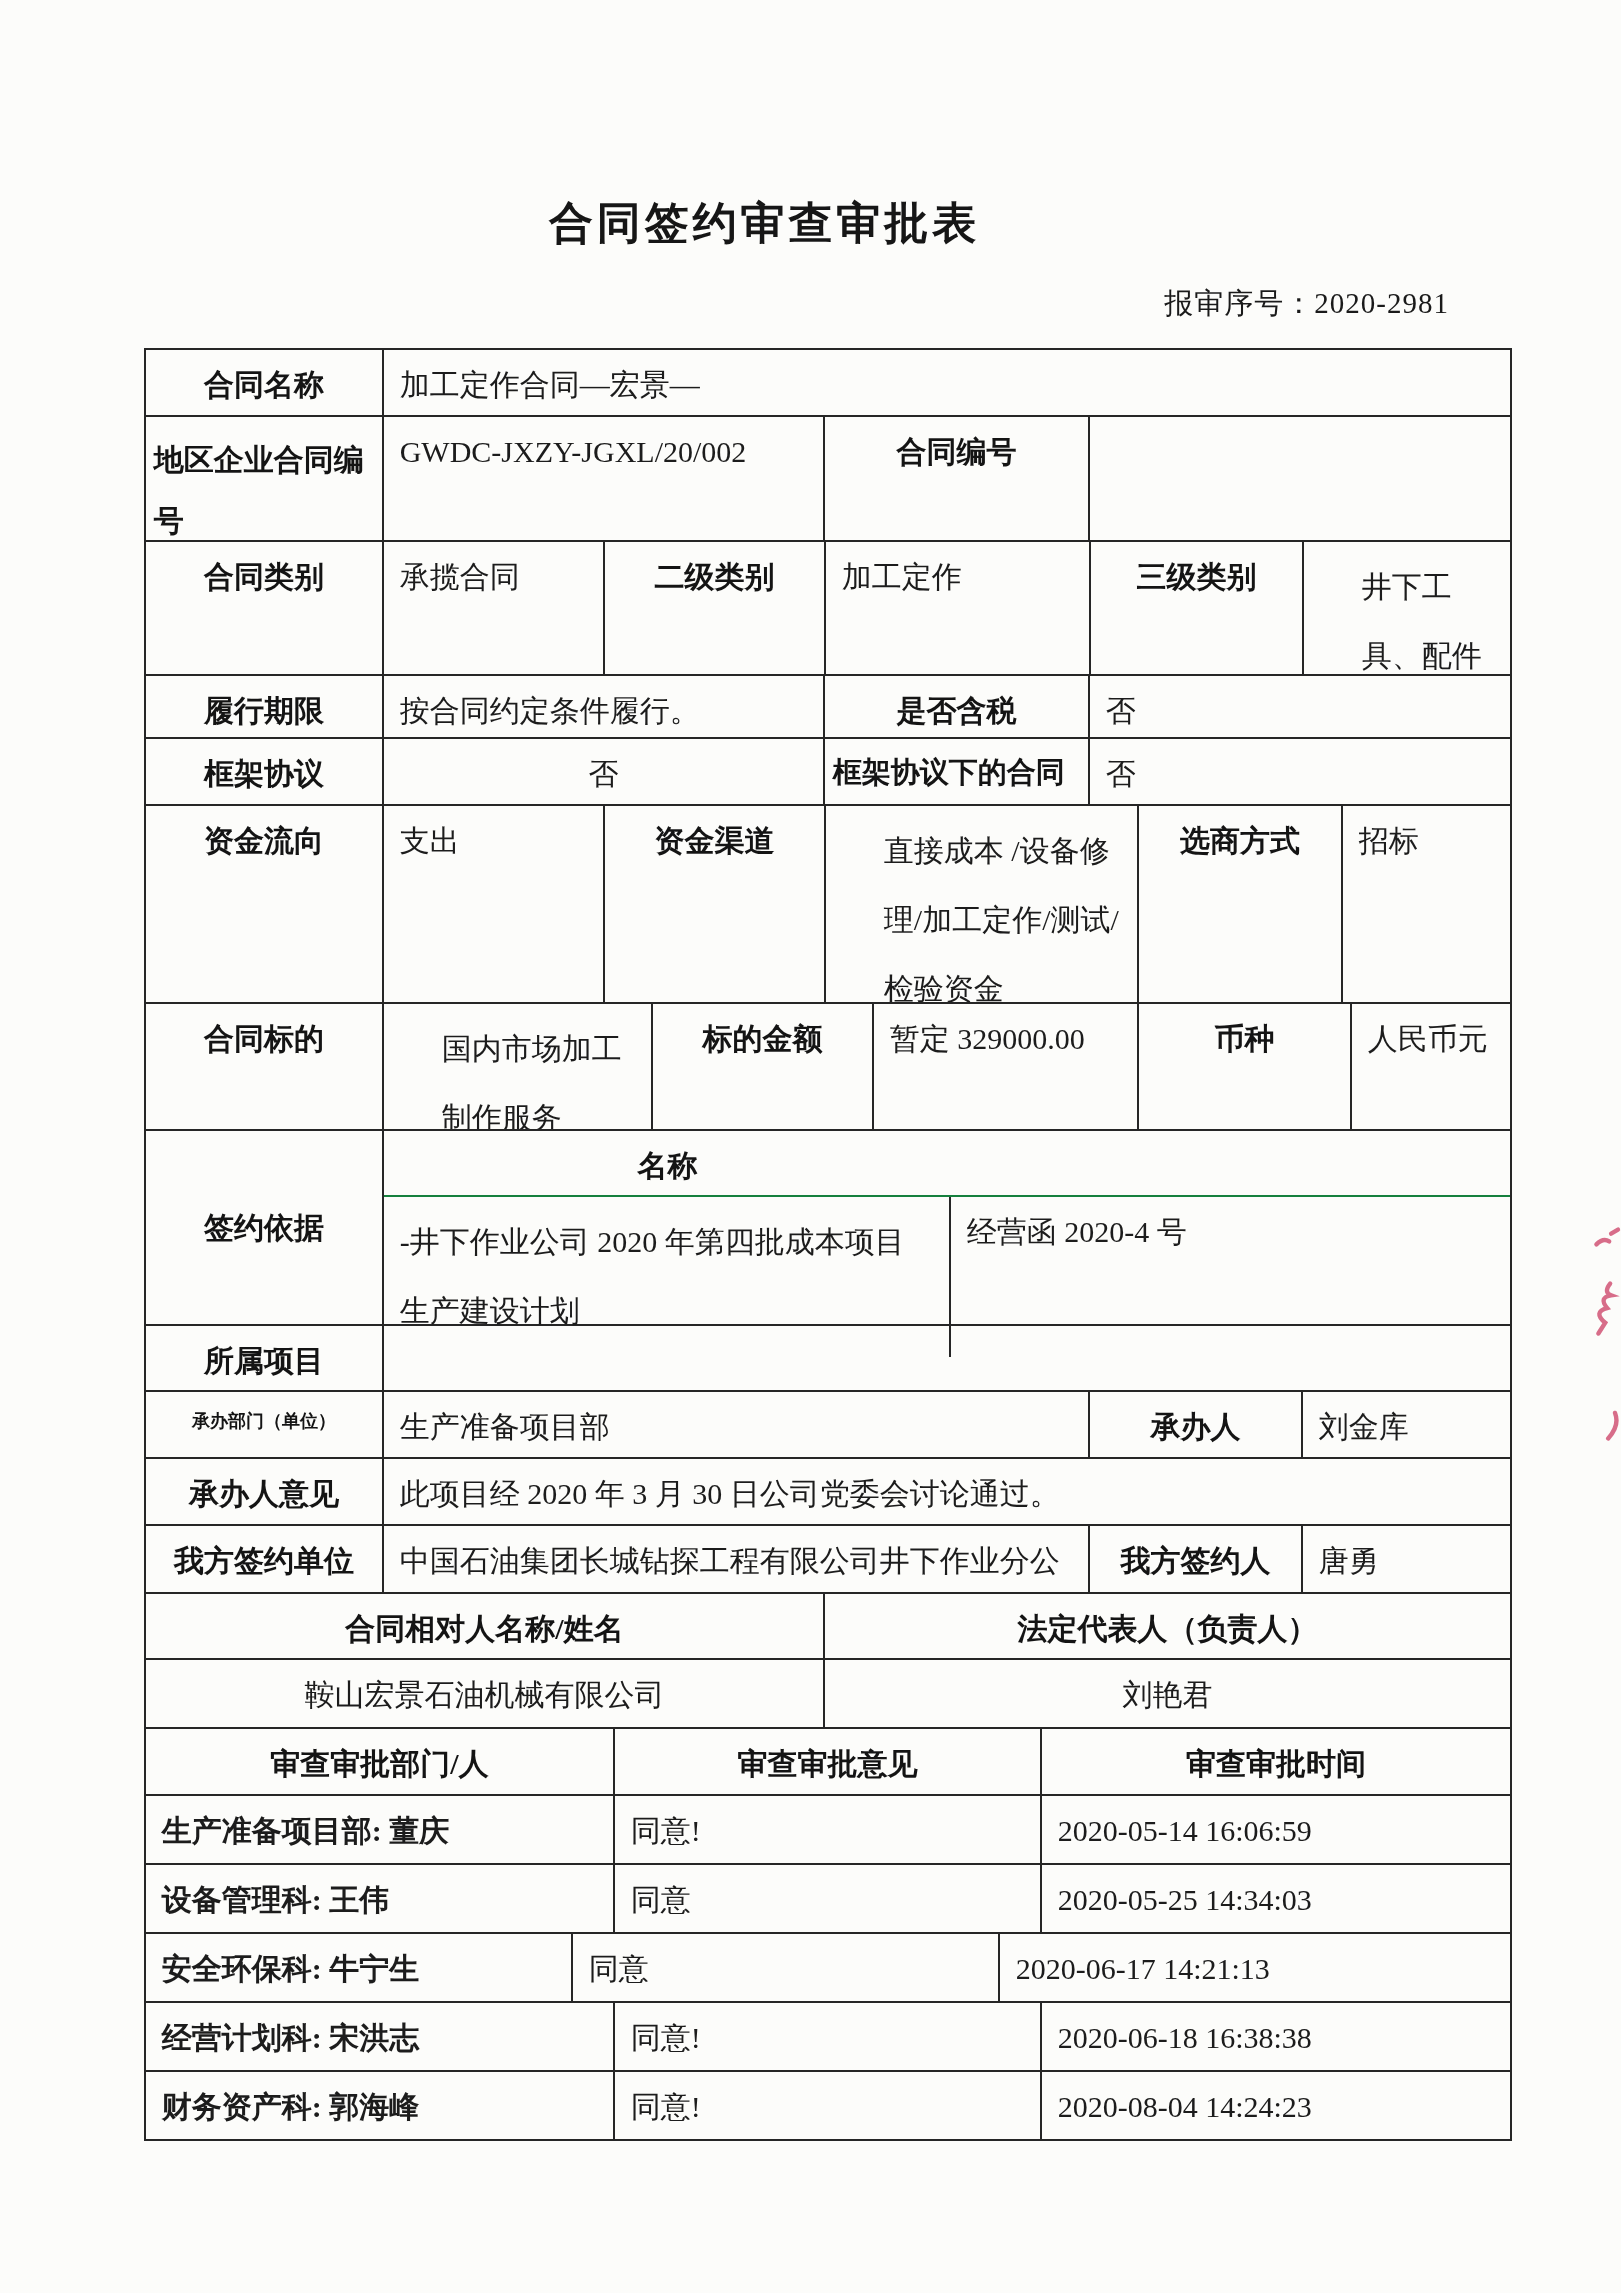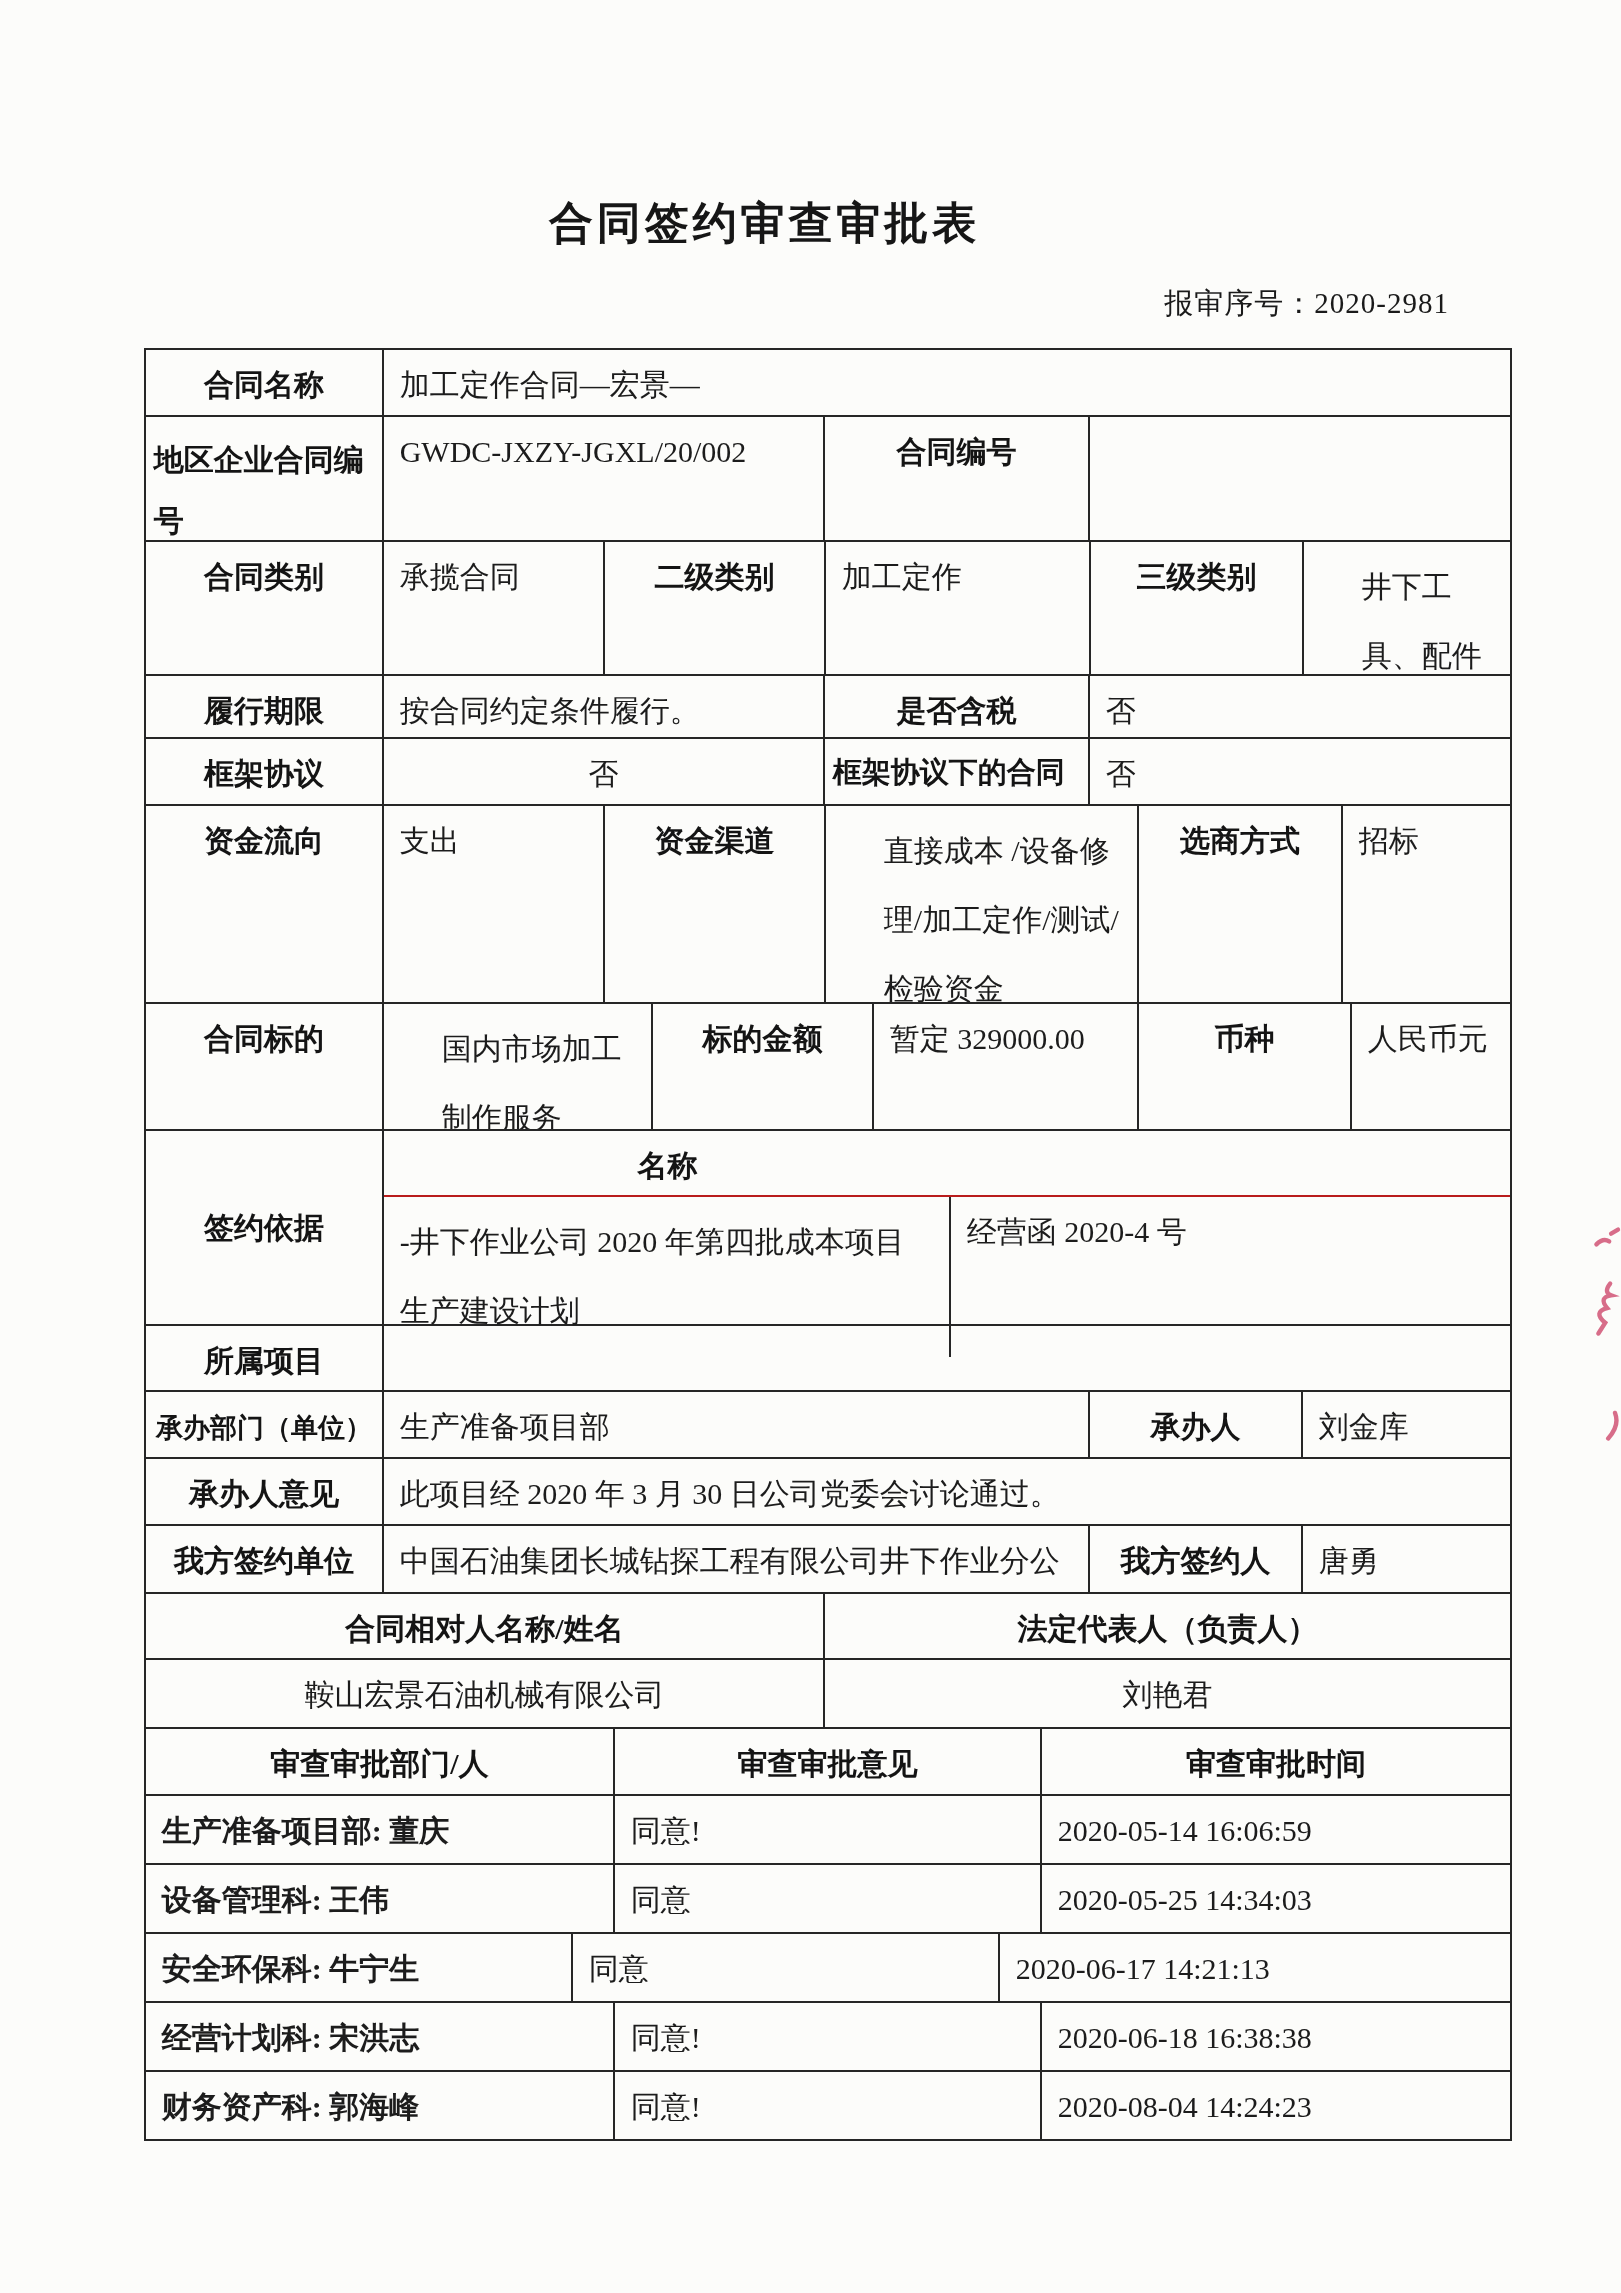--- a/index.html
+++ b/index.html
@@ -37,25 +37,25 @@
     overflow:hidden;
     color:#1c1c1c;
   }
   .cell:last-child{border-right:none;}
   .lbl{font-weight:700;text-align:center;color:#141414;}
   .val{text-align:left;}
   .loose{line-height:2.3;padding-top:9.8px;}
   .center{text-align:center;}
   .vc{display:flex;align-items:center;justify-content:center;padding:0;}
   .tight{text-align:left;padding:11.8px 7.8px;line-height:2.05;}
-  .fitA{font-size:27px;padding:15.7px 2px;white-space:nowrap;text-align:center;}
+  .fitA{font-size:18px;padding:15.7px 2px;white-space:nowrap;text-align:center;}
   .fitD{text-align:left;padding:11.8px 7.8px;white-space:nowrap;font-size:29px;}
   .tightPad{padding-left:9.8px;padding-right:3.9px;margin-left:48px;}
   .subcol{flex:1;display:flex;flex-direction:column;}
-  .subrow{display:flex;border-bottom:2px solid #b91c1c;}
+  .subrow{display:flex;border-bottom:2px solid #15803d;}
   .subrow:last-child{border-bottom:none;}
   .appr-dept{font-weight:600;}
   .pen{position:absolute;pointer-events:none;}
 </style>
 </head>
 <body>
 
 <div class="page">
 
   <h1 class="title">合同签约审查审批表</h1>

